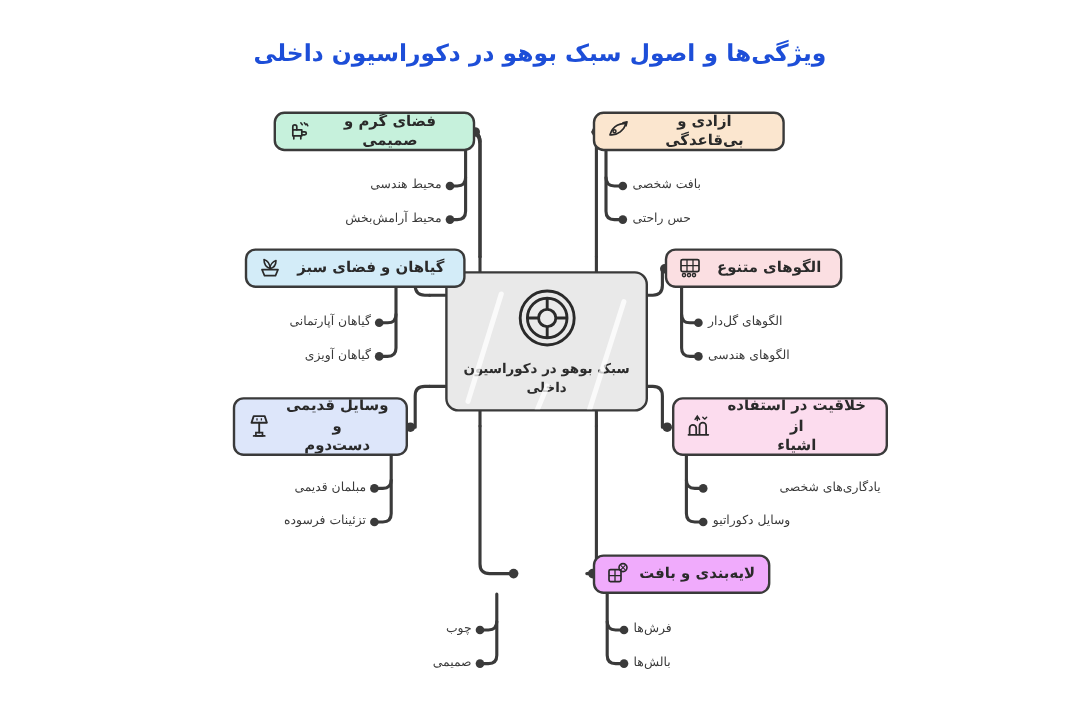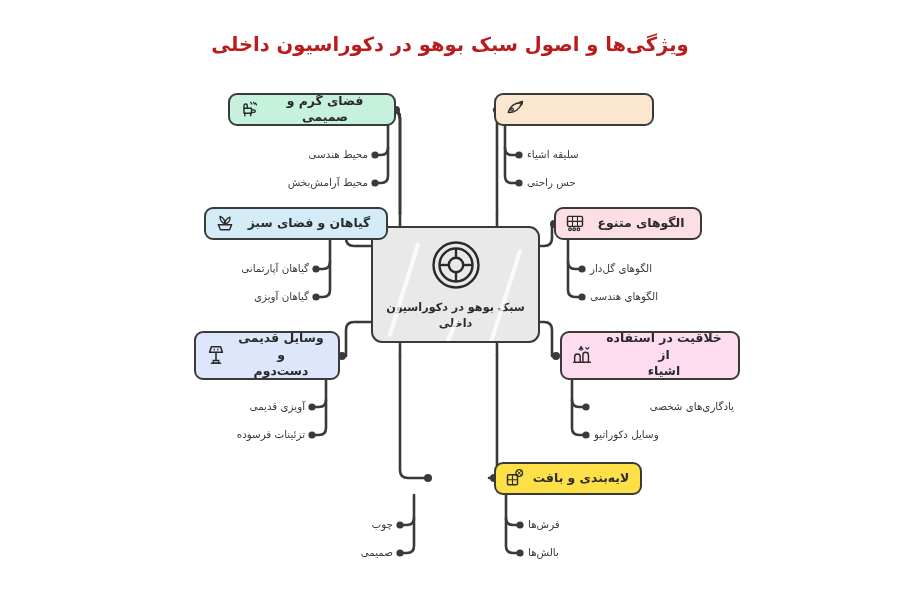--- a/index.html
+++ b/index.html
@@ -34,21 +34,21 @@
 
   
   .title {
     position: absolute;
     top: 33px;
     left: 0;
     width: 900px;
     text-align: center;
     font-size: 19.5px;
     font-weight: bold;
-    color: #b91c1c;
+    color: #1d4ed8;
     letter-spacing: 0px;
     direction: rtl;
   }
 
   
   .center-node {
     position: absolute;
     left: 371px;
     top: 226px;
     width: 169px;
@@ -270,20 +270,21 @@
   </div>
 
   <div class="branch" id="b2" style="background: rgb(251, 230, 207);">
     <span class="b-icon">
       <svg width="20" height="20" viewBox="0 0 24 24">
         <path d="M4 16 C7 6 15 4 20 5 C18 11 12 17 4 16 Z" fill="none" stroke="#2a2a2a" stroke-width="1.7" stroke-linejoin="round"></path>
         <path d="M17 4 l4 -1 l-1 4" fill="none" stroke="#2a2a2a" stroke-width="1.7" stroke-linecap="round" stroke-linejoin="round"></path>
         <circle cx="8.5" cy="12.5" r="1.5" fill="none" stroke="#2a2a2a" stroke-width="1.5"></circle>
       </svg>
     </span>
+    <span class="b-label">آزادی و بی‌قاعدگی</span>
   </div>
 
   <div class="branch" id="b3" style="background: rgb(211, 236, 248);">
     <span class="b-icon">
       <svg width="20" height="20" viewBox="0 0 24 24">
         <path d="M12 13 C12 8 9 5 6 4 C6 9 9 12 12 13 Z" fill="none" stroke="#2a2a2a" stroke-width="1.6" stroke-linejoin="round"></path>
         <path d="M12 13 C12 9 15 6 18 5 C18 10 15 12.5 12 13 Z" fill="none" stroke="#2a2a2a" stroke-width="1.6" stroke-linejoin="round"></path>
         <path d="M4 14 h16 l-2.5 6 h-11 z" fill="none" stroke="#2a2a2a" stroke-width="1.7" stroke-linejoin="round"></path>
       </svg>
     </span>
@@ -325,45 +326,45 @@
         <path d="M7 21 h10" stroke="#2a2a2a" stroke-width="1.7" stroke-linecap="round"></path>
         <path d="M9 18 h6 v3 h-6 z" fill="none" stroke="#2a2a2a" stroke-width="1.5"></path>
         <path d="M10 5 v2 M14 5 v2" stroke="#2a2a2a" stroke-width="1.2"></path>
       </svg>
     </span>
     <span class="b-label">وسایل قدیمی و
 دست‌دوم</span>
   </div>
 
 
-  <div class="branch" id="b8" style="background: #fde047;">
+  <div class="branch" id="b8" style="background: #f0abfc;">
     <span class="b-icon">
       <svg width="20" height="20" viewBox="0 0 24 24">
         <rect x="3" y="8" width="12" height="12" rx="1.5" fill="none" stroke="#2a2a2a" stroke-width="1.7"></rect>
         <path d="M3 14 h12 M9 8 v12" stroke="#2a2a2a" stroke-width="1.3"></path>
         <circle cx="17" cy="6" r="4" fill="none" stroke="#2a2a2a" stroke-width="1.6"></circle>
         <path d="M14.5 3.5 l5 5 M19.5 3.5 l-5 5" stroke="#2a2a2a" stroke-width="1.1"></path>
       </svg>
     </span>
     <span class="b-label">لایه‌بندی و بافت</span>
   </div>
 
   <div class="sub right-side" style="left:248px; top:149px; width:120px;">محیط هندسی</div>
   <div class="sub right-side" style="left:248px; top:177px; width:120px;">محیط آرامش‌بخش</div>
 
-  <div class="sub left-side" style="left:527px; top:149px; width:130px;">سلیقه اشیاء</div>
+  <div class="sub left-side" style="left:527px; top:149px; width:130px;">بافت شخصی</div>
   <div class="sub left-side" style="left:527px; top:177px; width:130px;">حس راحتی</div>
 
   <div class="sub right-side" style="left:186px; top:263px; width:123px;">گیاهان آپارتمانی</div>
   <div class="sub right-side" style="left:186px; top:291px; width:123px;">گیاهان آویزی</div>
 
   <div class="sub left-side" style="left:590px; top:263px; width:130px;">الگوهای گل‌دار</div>
   <div class="sub left-side" style="left:590px; top:291px; width:130px;">الگوهای هندسی</div>
 
-  <div class="sub right-side" style="left:182px; top:401px; width:123px;">آویزی قدیمی</div>
+  <div class="sub right-side" style="left:182px; top:401px; width:123px;">مبلمان قدیمی</div>
   <div class="sub right-side" style="left:182px; top:429px; width:123px;">تزئینات فرسوده</div>
 
   <div class="sub left-side" style="left:594px; top:401px; width:140px;text-align:right;">یادگاری‌های شخصی</div>
   <div class="sub left-side" style="left:594px; top:429px; width:140px;">وسایل دکوراتیو</div>
 
   <div class="sub right-side" style="left:300px; top:519px; width:93px;">چوب</div>
   <div class="sub right-side" style="left:300px; top:547px; width:93px;">صمیمی</div>
 
   <div class="sub left-side" style="left:528px; top:519px; width:110px;">فرش‌ها</div>
   <div class="sub left-side" style="left:528px; top:547px; width:110px;">بالش‌ها</div>

